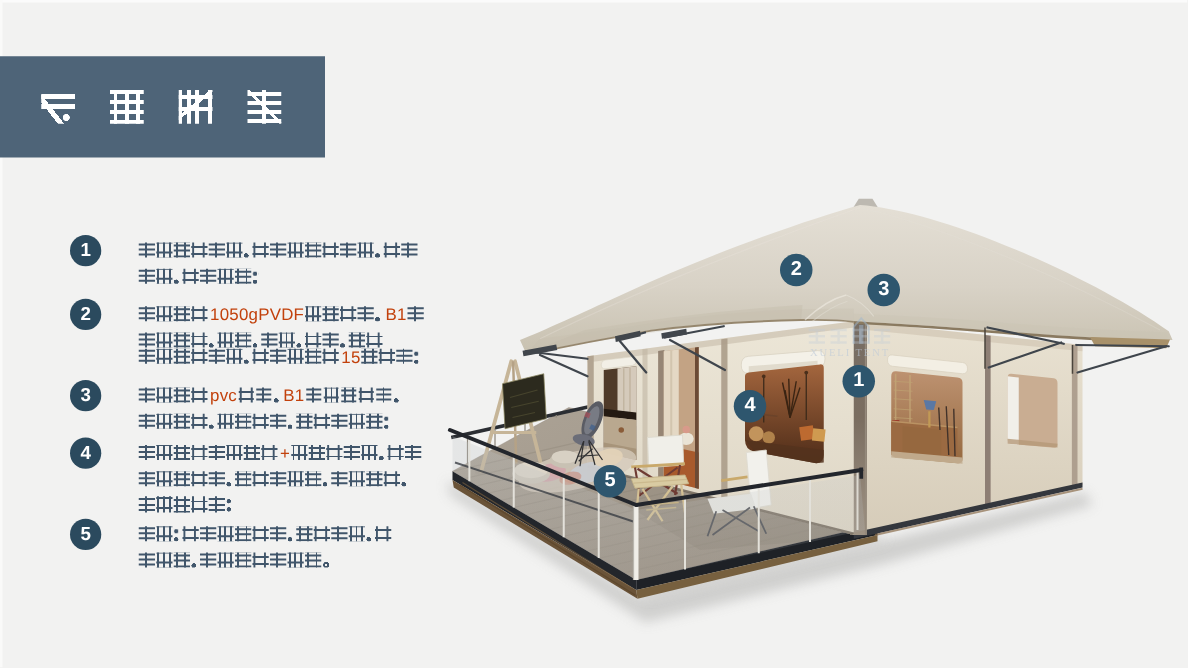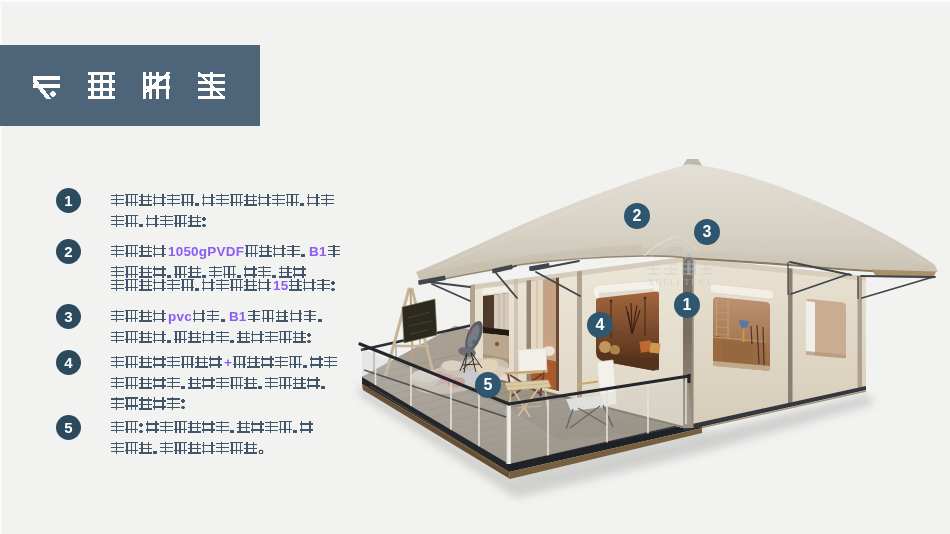--- a/index.html
+++ b/index.html
@@ -21,21 +21,21 @@
  linear-gradient(180deg,transparent 4px,#fff 4px 7px,transparent 7px 13.5px,#fff 13.5px 16.5px,transparent 16.5px),
  linear-gradient(140deg,transparent 16px,#fff 16px 18.5px,transparent 18.5px)}
 .t3{background:
  linear-gradient(180deg,transparent 2px,#fff 2px 5px,transparent 5px 9px,#fff 9px 12px,transparent 12px 16px,#fff 16px 19px,transparent 19px 23.5px,#fff 23.5px 26.5px,transparent 26.5px),
  linear-gradient(90deg,transparent 12px,#fff 12px 14.5px,transparent 14.5px),
  linear-gradient(45deg,transparent 18px,#fff 18px 20.5px,transparent 20.5px)}
 .item-c{position:absolute;width:25px;height:25px;border-radius:50%;background:#2b4a5e;color:#fff;
  font-size:15px;font-weight:bold;display:flex;align-items:center;justify-content:center}
 .tl{position:absolute;left:111px;height:14px;display:flex;align-items:center;white-space:nowrap}
 .tl i{display:inline-block;width:12.5px;height:12.5px;margin-right:1.5px;flex:none}
-.tl u{text-decoration:none;color:#8b5cf6;font-size:13.5px;font-weight:bold;letter-spacing:.2px;margin:0 1px}
+.tl u{text-decoration:none;color:#c2410c;font-size:13.5px;font-weight:normal;letter-spacing:.2px;margin:0 1px}
 .k0{background:
  linear-gradient(0deg,transparent 1.5px,#41566b 1.5px 3px,transparent 3px 5.5px,#41566b 5.5px 7px,transparent 7px 10px,#41566b 10px 11.5px,transparent 11.5px),
  linear-gradient(90deg,transparent 5px,#41566b 5px 6.5px,transparent 6.5px)}
 .k1{background:
  linear-gradient(90deg,transparent 1px,#41566b 1px 2.5px,transparent 2.5px 9.5px,#41566b 9.5px 11px,transparent 11px),
  linear-gradient(0deg,transparent 2px,#41566b 2px 3.5px,transparent 3.5px 8px,#41566b 8px 9.5px,transparent 9.5px)}
 .k2{background:
  linear-gradient(0deg,#41566b 0 1.5px,transparent 1.5px 4.5px,#41566b 4.5px 6px,transparent 6px 9px,#41566b 9px 10.5px,transparent 10.5px),
  linear-gradient(90deg,transparent 2px,#41566b 2px 3.5px,transparent 3.5px 8.5px,#41566b 8.5px 10px,transparent 10px)}
 .k3{background:

